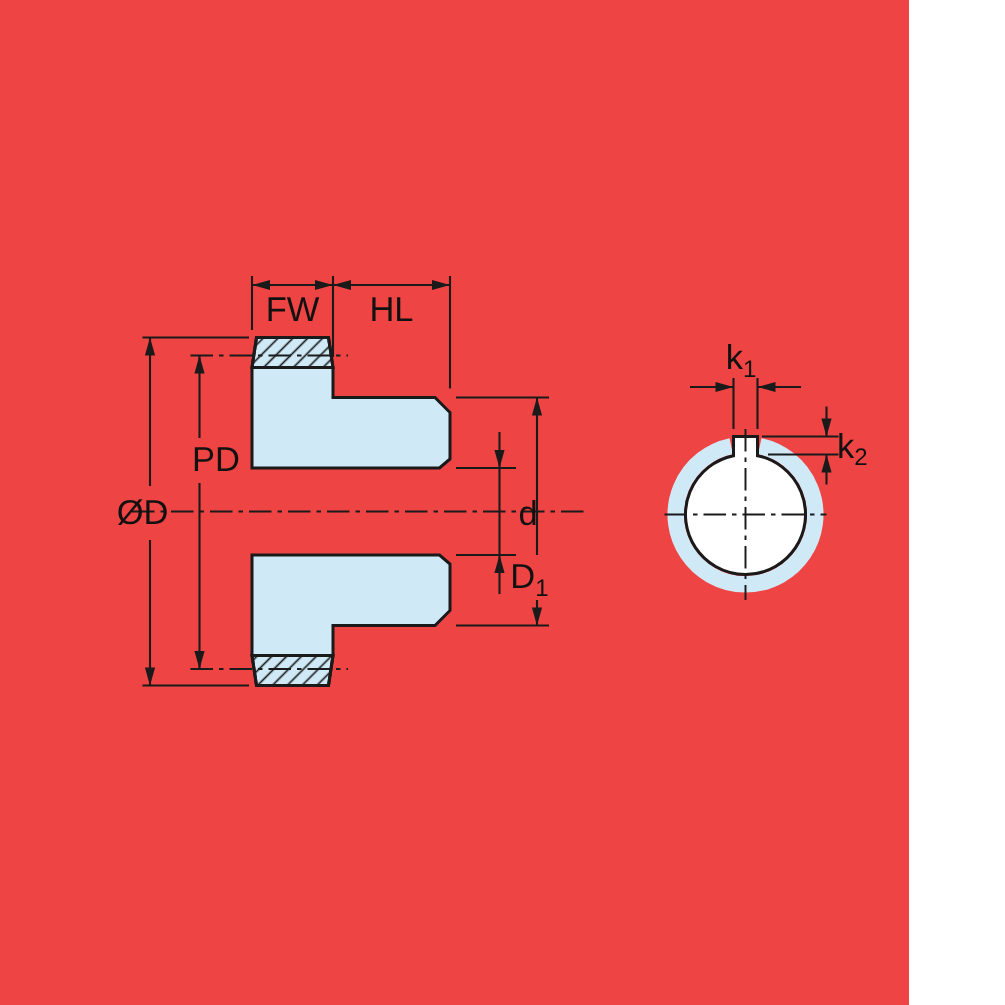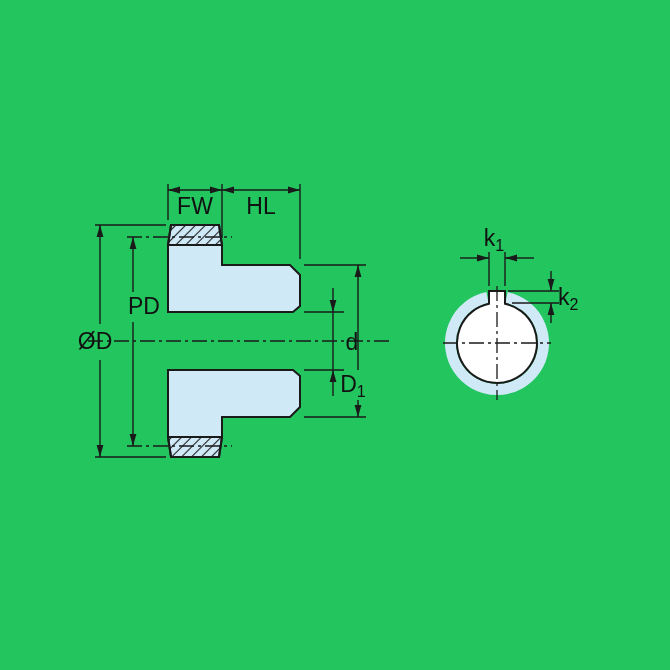--- a/index.html
+++ b/index.html
@@ -1,17 +1,17 @@
 <!DOCTYPE html>
 <html><head>
 <meta charset="utf-8">
 <style>
   html,body { margin:0; padding:0; background:#ffffff; }
   .canvas {
-    position:relative; width:670px; height:670px; background:#22c55e;
+    position:relative; width:606px; height:670px; background:#ef4444;
     font-family:"Liberation Sans","DejaVu Sans",sans-serif;
   }
   svg { display:block; }
   .part      { stroke:#1a1a1a; stroke-width:2; stroke-linejoin:miter; }
   .bore-part { fill:#ffffff; stroke:#1a1a1a; stroke-width:2; stroke-linejoin:miter; }
   .hatchline { stroke:#1a1a1a; stroke-width:1.1; }
   .dim       { stroke:#1a1a1a; stroke-width:1.4; fill:none; }
   .arrow     { fill:#1a1a1a; stroke:none; }
   .cl        { stroke:#1a1a1a; stroke-width:1.3; fill:none; stroke-dasharray:15 4 3 4; }
   .ring      { fill:none; stroke-width:11; }

